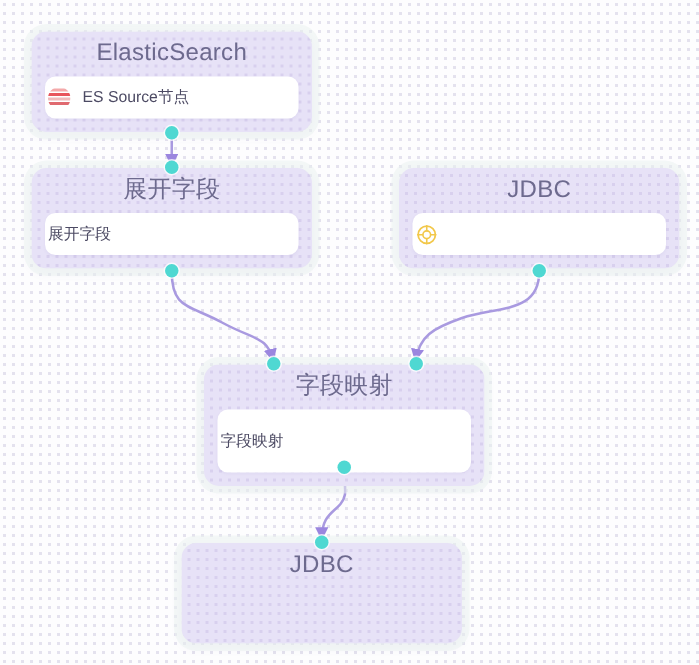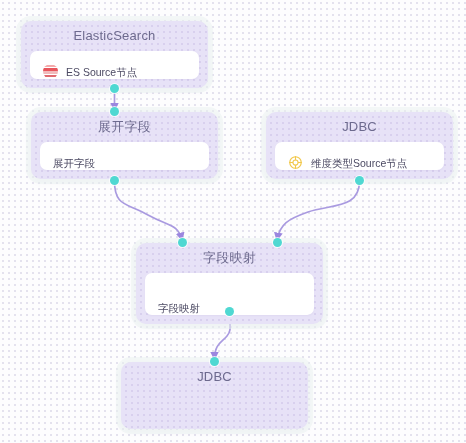--- a/index.html
+++ b/index.html
@@ -47,39 +47,39 @@
     background-position: 2px 2px;
     box-shadow: 0 0 0 5px rgba(235, 242, 240, 0.55),
                 0 2px 7px rgba(120, 110, 170, 0.10);
     z-index: 4;
   }
 
   .node-title {
     width: 100%;
     text-align: center;
     color: #6d6a8e;
-    font-size: 13px;
+    font-size: 16px;
     line-height: 12px;
     padding-top: 9px;
     letter-spacing: 0.2px;
     white-space: nowrap;
     overflow: hidden;
   }
 
   .node-body {
     position: absolute;
     left: 9px;
     right: 9px;
     bottom: 9px;
     top: 30px;
     background: #ffffff;
     border-radius: 7px;
     display: flex;
-    align-items: flex-end;
-    padding-left: 13px;
+    align-items: center;
+    padding-left: 2px;
     box-sizing: border-box;
     box-shadow: 0 1px 2px rgba(130,120,180,0.07);
   }
 
   .node-body-label {
     color: #4c4a63;
     font-size: 10.5px;
     line-height: 13px;
     white-space: nowrap;
     overflow: hidden;
@@ -152,21 +152,21 @@
       <span class="node-icon icon-es">
         <i></i>
           <i></i>
           <i></i>
           <i></i>
       </span>
       <span class="node-body-label">ES Source节点</span>
     </div>
   </div>
 
-  <div class="node" style="left:31px; top:112px; width:187px; height:67px;font-family:Liberation Serif, serif;">
+  <div class="node" style="left:21px; top:112px; width:187px; height:67px;font-family:Liberation Serif, serif;">
     <div class="node-title">展开字段</div>
     <div class="node-body">
       <span class="node-body-label">展开字段</span>
     </div>
   </div>
 
   <div class="node" style="left:266px; top:112px; width:187px; height:67px;">
     <div class="node-title">JDBC</div>
     <div class="node-body">
       <span class="node-icon icon-jdbc">
@@ -174,21 +174,20 @@
           <circle cx="12" cy="12" r="9.2" fill="none" stroke="#f2c84b" stroke-width="1.9"></circle>
           <circle cx="12" cy="12" r="4.1" fill="none" stroke="#f2c84b" stroke-width="1.7"></circle>
           <g stroke="#f2c84b" stroke-width="1.7" stroke-linecap="round">
             <line x1="12" y1="2.4" x2="12" y2="7.6"></line>
             <line x1="12" y1="16.4" x2="12" y2="21.6"></line>
             <line x1="2.4" y1="12" x2="7.6" y2="12"></line>
             <line x1="16.4" y1="12" x2="21.6" y2="12"></line>
           </g>
         </svg>
       </span>
-      <span class="node-body-label">维度类型Source节点</span>
     </div>
   </div>
 
   <div class="node" style="left:136px; top:243px; width:187px; height:81px;">
     <div class="node-title">字段映射</div>
     <div class="node-body">
       <span class="node-body-label">字段映射</span>
     </div>
   </div>
 

